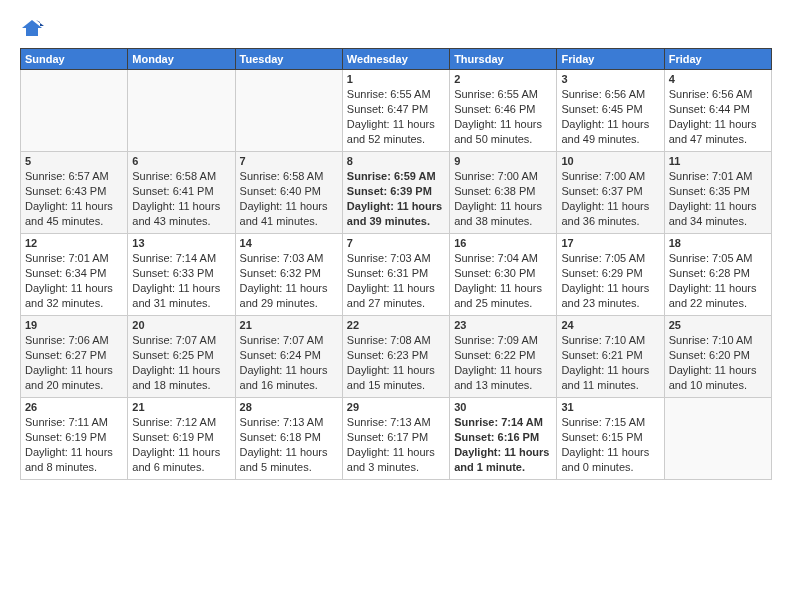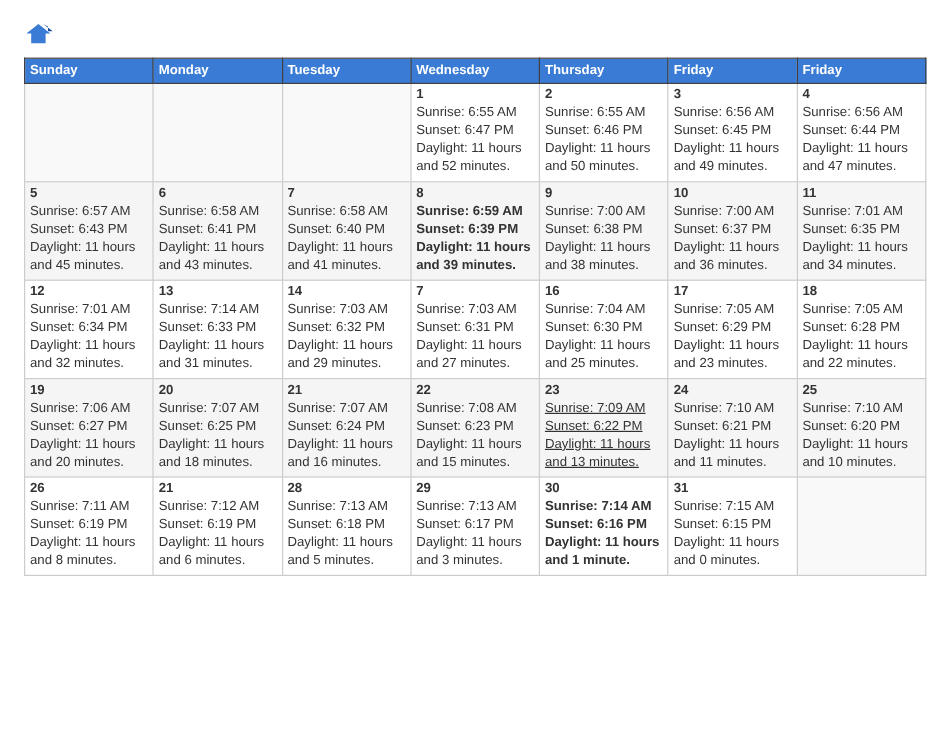--- a/index.html
+++ b/index.html
@@ -288,21 +288,21 @@
           </td>
           <td>
             <span class="day-number">22</span>
             <div class="day-info" style="white-space: pre-line;">Sunrise: 7:08 AM
 Sunset: 6:23 PM
 Daylight: 11 hours
 and 15 minutes.</div>
           </td>
           <td>
             <span class="day-number">23</span>
-            <div class="day-info" style="white-space: pre-line; text-decoration: underline;">Sunrise: 7:09 AM
+            <div class="day-info" style="white-space: pre-line;">Sunrise: 7:09 AM
 Sunset: 6:22 PM
 Daylight: 11 hours
 and 13 minutes.</div>
           </td>
           <td>
             <span class="day-number">24</span>
             <div class="day-info" style="white-space: pre-line;">Sunrise: 7:10 AM
 Sunset: 6:21 PM
 Daylight: 11 hours
 and 11 minutes.</div>

